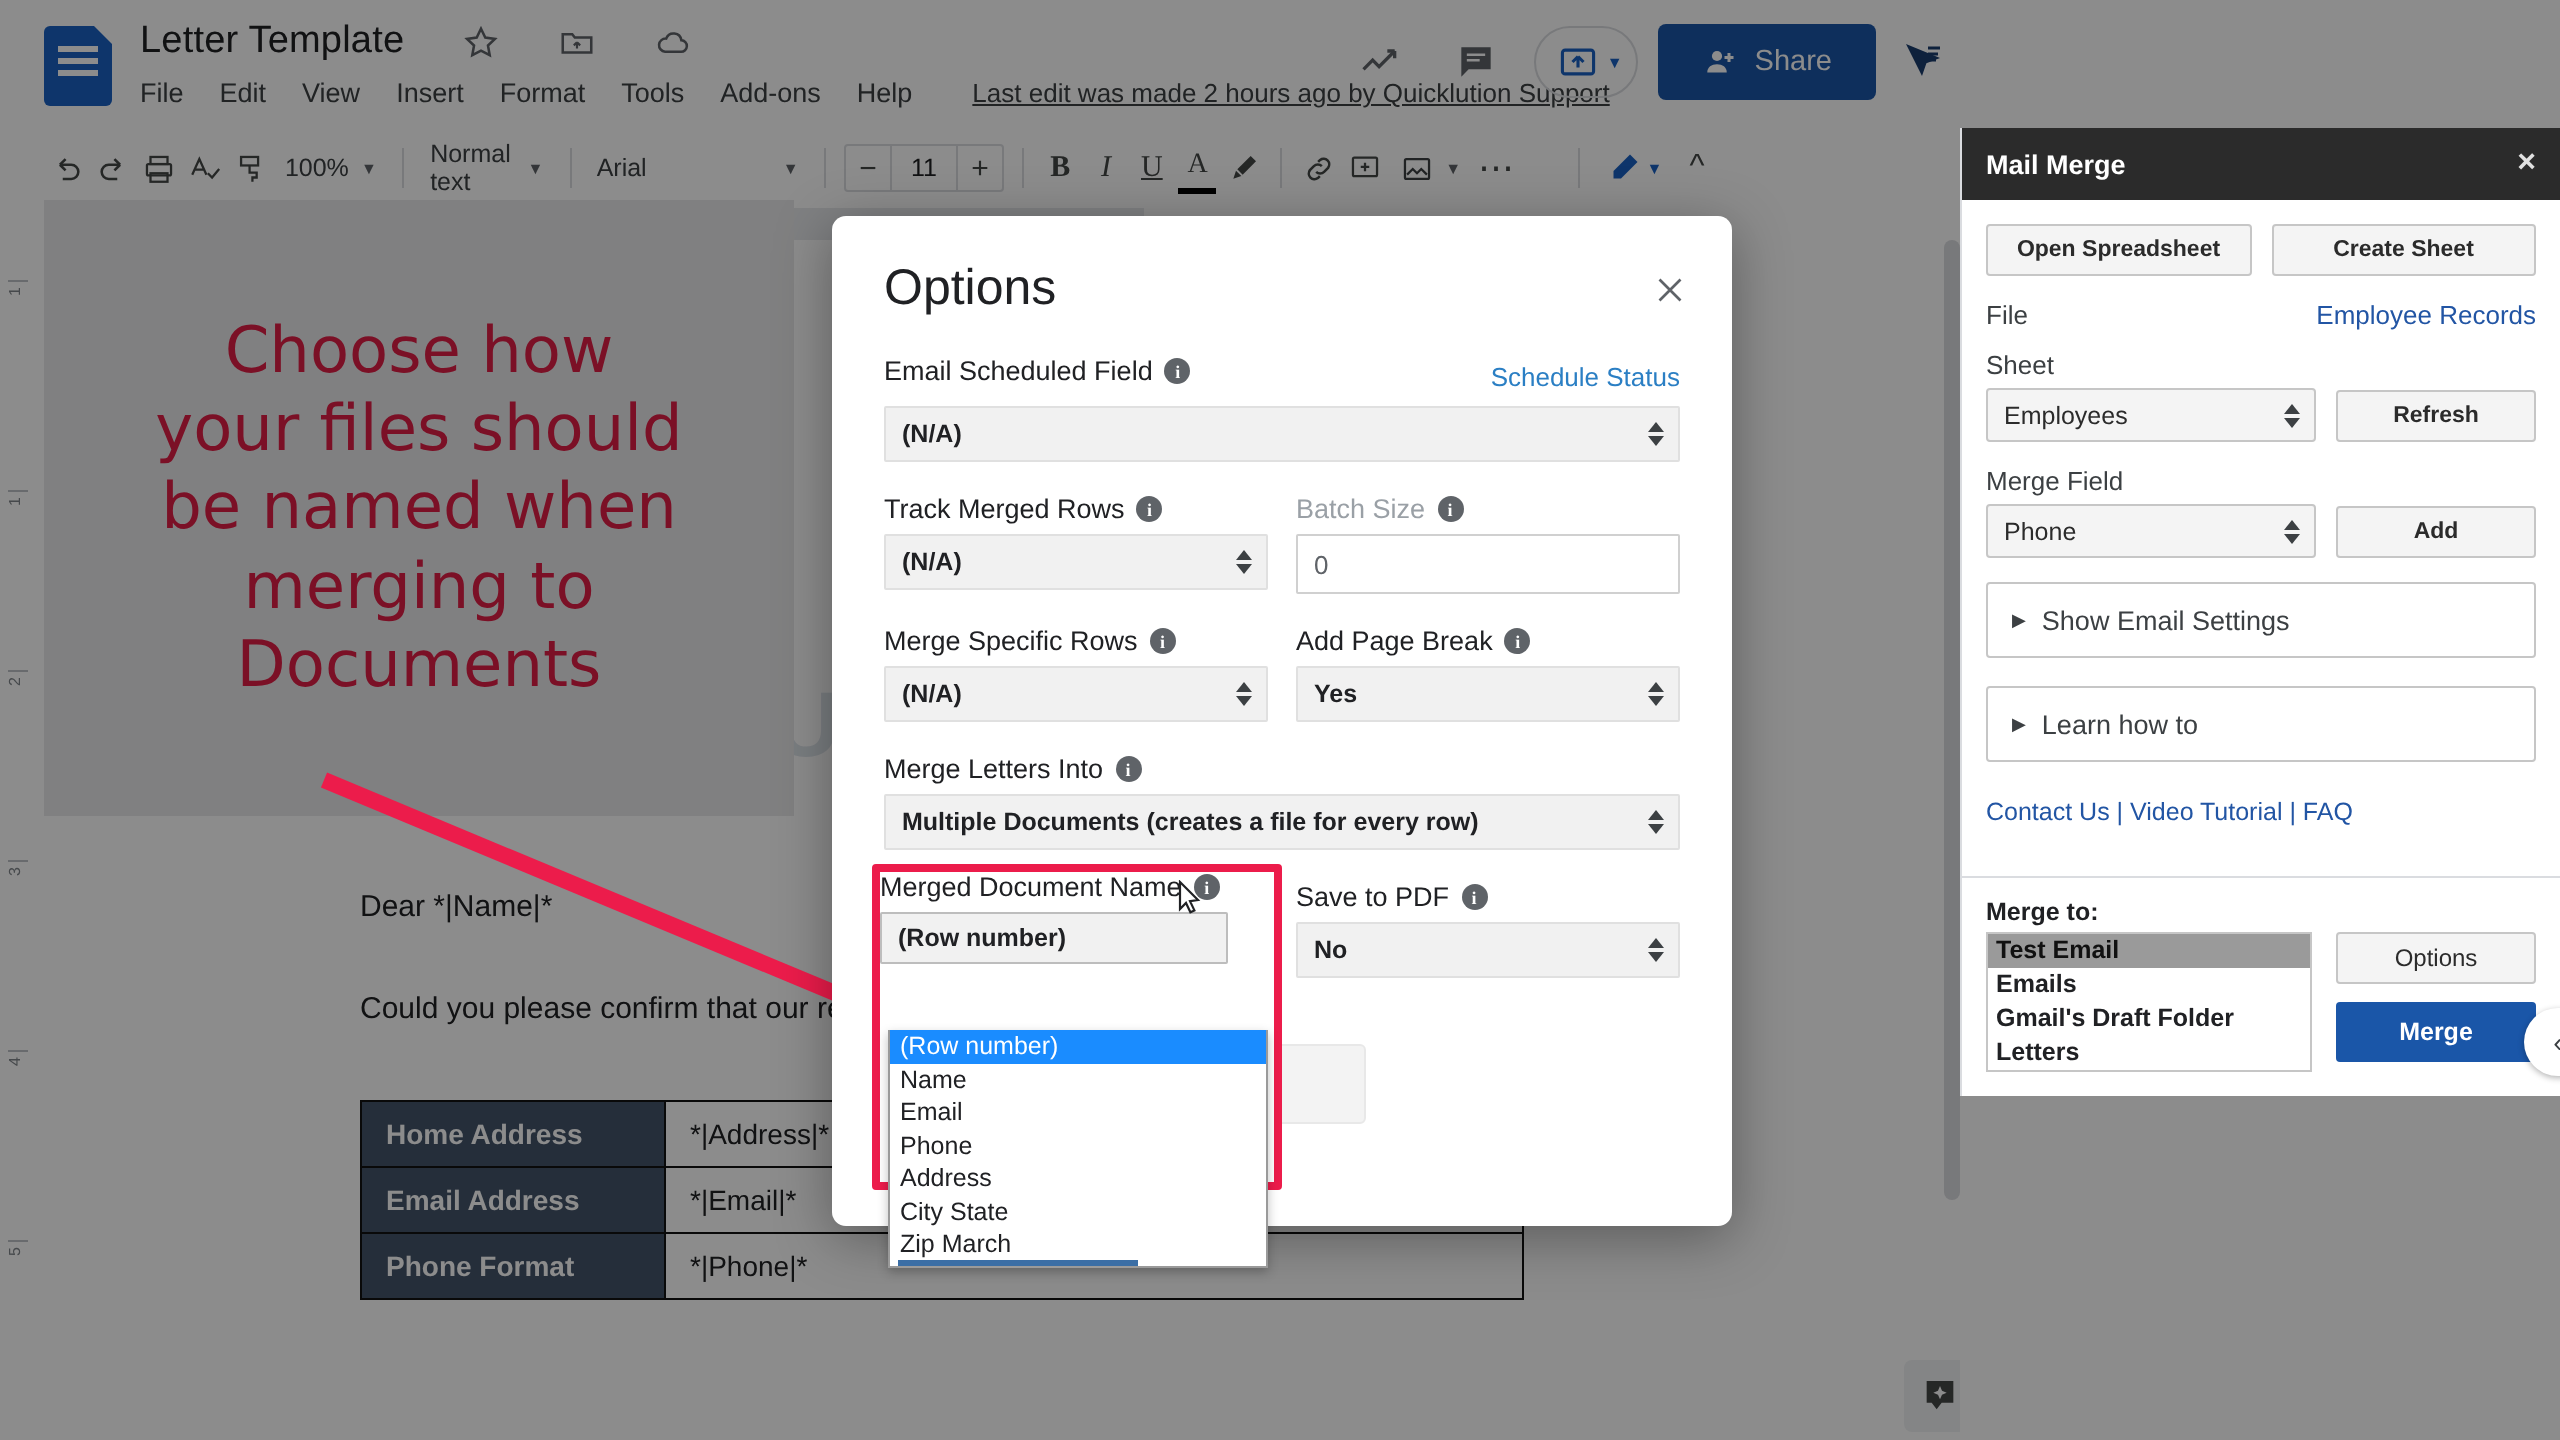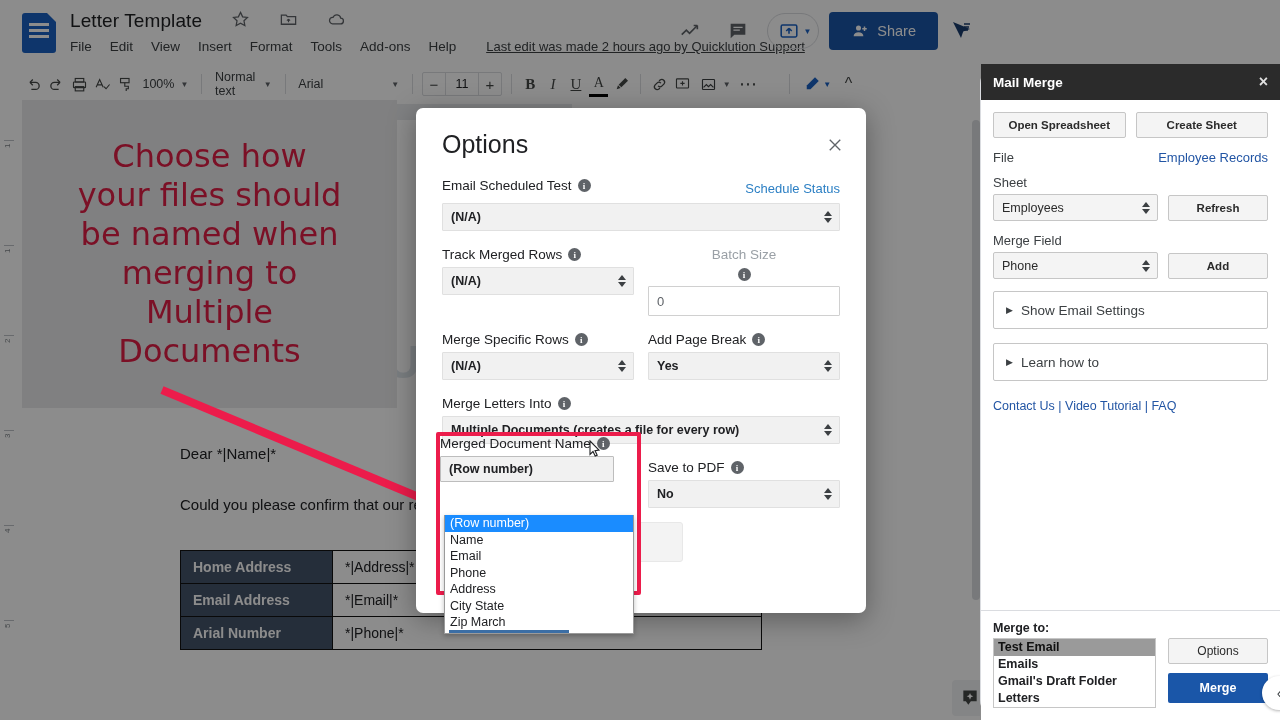--- a/index.html
+++ b/index.html
@@ -22,21 +22,21 @@
   }
   .docs-logo:after{
     content:""; position:absolute; left:7px; top:10px; width:20px; height:2.5px;
     background:#fff;
     box-shadow: 0 6px 0 #fff, 0 12px 0 #fff;
   }
   .docs-logo:before{
     content:""; position:absolute; right:0; top:0; border-width:0 9px 9px 0;
     border-style:solid; border-color: transparent #ffffff transparent transparent;
   }
-  .doc-title-row { position:absolute; left:70px; top:10px; display:flex; gap:29px; }
+  .doc-title-row { position:absolute; left:70px; top:10px; display:flex; align-items:center; gap:29px; }
   .doc-title { font-size:19px; color:#202124; letter-spacing:.1px; }
   .hdr-ico { width:19px; height:19px; color:#5f6368; display:inline-block; }
   .hdr-ico svg { display:block; }
   .menu-row { position:absolute; left:70px; top:39px; display:flex; align-items:center; gap:18px; }
   .menu-item { font-size:13.5px; color:#3c4043; cursor:default; }
   .last-edit { font-size:13px; color:#3c4043; text-decoration:underline; margin-left:12px; }
 
   .hdr-right { position:absolute; right:8px; top:12px; display:flex; align-items:center; gap:10px; }
   .hdr-icon-btn { width:38px; height:38px; border-radius:50%; display:flex; align-items:center; justify-content:center; color:#5f6368; }
   .present-btn {
@@ -120,22 +120,22 @@
     color:#e01e45; font-size:32px; line-height:1.22; font-weight:400;
     font-family:"DejaVu Sans", sans-serif;
   }
   .arrow-svg { position:absolute; left:150px; top:380px; width:340px; height:170px; pointer-events:none; }
 
   
   .scrim { position:absolute; left:0; top:0; width:1280px; height:720px; background:rgba(0,0,0,0.45); }
 
   
   .sidebar {
-    position:absolute; right:0; top:64px; width:300px; height:656px;
-    background:#ffffff; border-left:1px solid #dadce0;border-radius:20px;
+    position:absolute; right:0; top:64px; width:300px; height:484px;
+    background:#ffffff; border-left:1px solid #dadce0;
   }
   .sb-header {
     height:36px; background:#2b2b2b; color:#ffffff; display:flex; align-items:center;
     justify-content:space-between; padding:0 12px; font-size:13.5px; font-weight:bold;
   }
   .sb-close { font-size:16px; color:#e0e0e0; }
   .sb-body { padding:12px 12px 0 12px; }
   .sb-row { display:flex; gap:10px; margin-bottom:12px; }
   .sb-btn {
     flex:1; height:26px; border:1px solid #c6c6c6; background:#f4f4f4;
@@ -187,21 +187,21 @@
 
   
   .dialog {
     position:absolute; left:416px; top:108px; width:450px; height:505px;
     background:#ffffff; border-radius:7px; box-shadow:0 6px 28px rgba(0,0,0,.35);
   }
   .dlg-title { position:absolute; left:26px; top:22px; font-size:25px; color:#202124; }
   .dlg-close { position:absolute; right:22px; top:28px; width:18px; height:18px; color:#5f6368; }
   .dlg-body { position:absolute; left:26px; top:70px; right:26px; }
   .fld-lbl { font-size:13.5px; color:#202124; display:flex; align-items:center; gap:6px; margin-bottom:5px; }
-  .fld-lbl.muted { color:#9aa0a6;flex-direction:column; }
+  .fld-lbl.muted { color:#9aa0a6; }
   .info-i {
     width:13px; height:13px; border-radius:50%; background:#5f6368; color:#fff;
     font-size:9px; font-weight:bold; display:inline-flex; align-items:center; justify-content:center;
     font-family:"Liberation Serif", serif;
   }
   .sel-field {
     position:relative; height:28px; background:#f1f1f1; border:1px solid #e0e0e0;
     display:flex; align-items:center; padding:0 8px; font-size:12.5px; color:#202124;
     font-weight:bold; border-radius:1px;
   }
@@ -445,21 +445,21 @@
         <tbody>
             <tr>
           <td class="lbl">Home Address</td>
           <td>*|Address|* *|City State|* *|Zip Code|*</td>
         </tr>
         <tr>
           <td class="lbl">Email Address</td>
           <td>*|Email|*</td>
         </tr>
         <tr>
-          <td class="lbl">Arial Number</td>
+          <td class="lbl">Phone Format</td>
           <td>*|Phone|*</td>
         </tr>
       </tbody>
         </table>
 
       <div class="explore-btn">
         <svg width="20" height="20" viewBox="0 0 24 24" fill="currentColor">
             <path d="M4 3h16v13H13l-3 4-3-4H4z"></path>
             <path d="M12 6l1.2 2.8L16 10l-2.8 1.2L12 14l-1.2-2.8L8 10l2.8-1.2z" fill="#fff"></path>
           </svg>
@@ -467,21 +467,20 @@
     </div>
     <div class="doc-scroll"></div>
   </div>
 
   <div class="callout">
     <div class="callout-text">
       <div>Choose how</div>
       <div>your files should</div>
       <div>be named when</div>
       <div>merging to</div>
-      <div>Multiple</div>
       <div>Documents</div>
     </div>
   </div>
 
   <div class="scrim"></div>
 
   <div class="sidebar">
     <div class="sb-header">
       <span>Mail Merge</span>
       <span class="sb-close">×</span>
@@ -557,21 +556,21 @@
       <svg viewBox="0 0 24 24" fill="none" stroke="currentColor" stroke-width="1.8">
           <path d="M5 5l14 14M19 5L5 19"></path>
         </svg>
     </span>
 
     <div class="dlg-body">
 
       <div class="blk">
         <div class="lbl-row">
           <span class="fld-lbl">
-            <span>Email Scheduled Test</span>
+            <span>Email Scheduled Field</span>
             <span class="info-i">i</span>
           </span>
           <span class="sched-link">Schedule Status</span>
         </div>
         <div class="sel-field">
           <span>(N/A)</span>
           <span class="spin">
               <i class="up"></i>
               <i class="dn"></i>
             </span>

